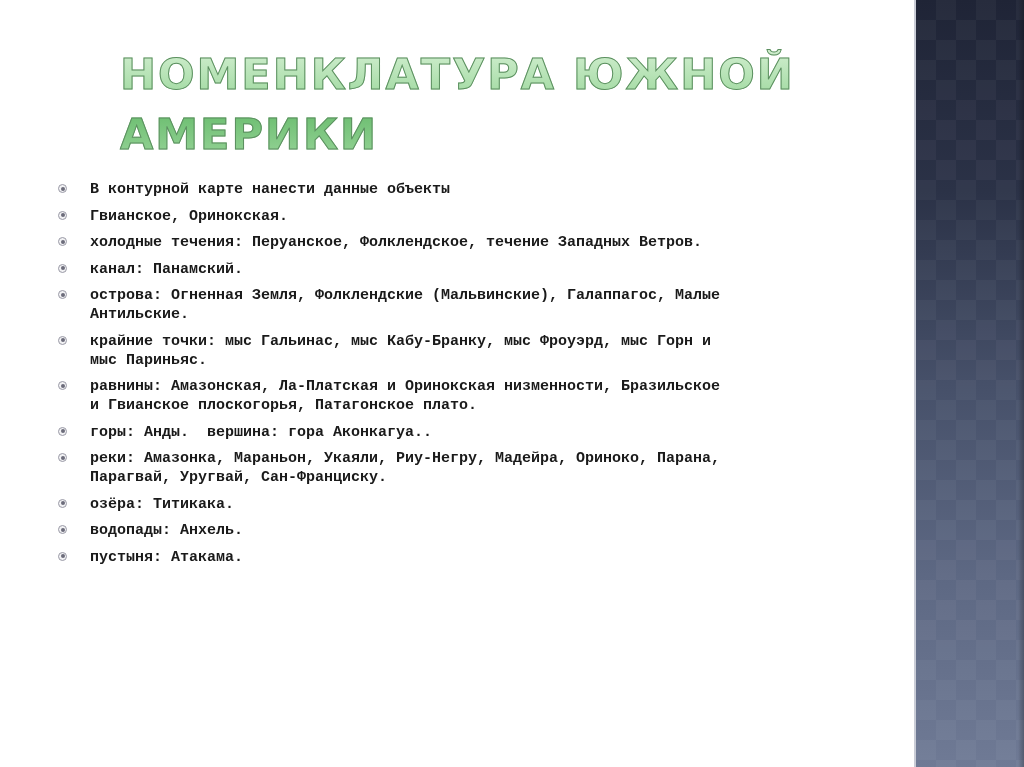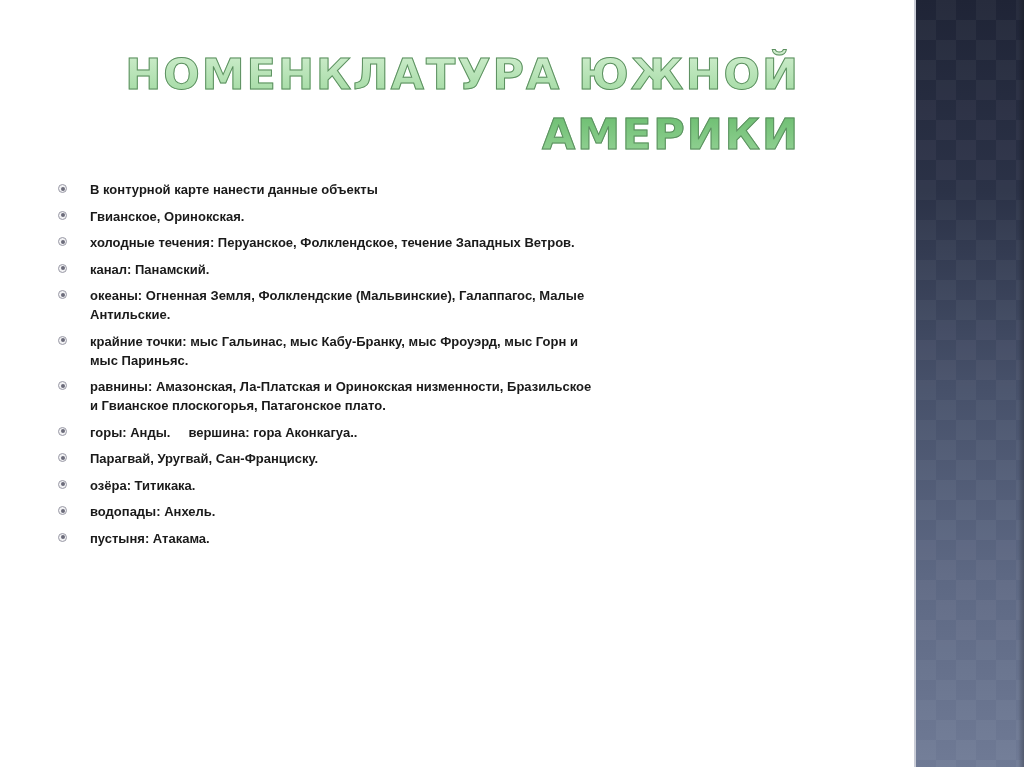--- a/index.html
+++ b/index.html
@@ -44,42 +44,42 @@
       top: 0;
       width: 6px;
       height: 100%;
       background: linear-gradient(to right, rgba(0,0,0,0), rgba(0,0,0,0.25));
     }
     .title {
       position: absolute;
       left: 120px;
       top: 44px;
       width: 680px;
-      text-align: right;
+      text-align: left;
       font-family: "DejaVu Sans", sans-serif;
       font-weight: bold;
       font-size: 43px;
       line-height: 60px;
       letter-spacing: 2px;
       color: #8fcf91;
       background: linear-gradient(to bottom, #d6f0d4 0%, #a6dca6 40%, #6fbf73 60%, #9ad69b 100%);
       -webkit-background-clip: text;
       background-clip: text;
       -webkit-text-fill-color: transparent;
       -webkit-text-stroke: 1px #5c8f60;
       text-transform: uppercase;
     }
     .content {
       position: absolute;
       left: 58px;
       top: 180px;
       width: 800px;
-      font-family: Liberation Sans, sans-serif;
+      font-family: Liberation Mono, monospace;
       font-weight: bold;
-      font-size: 13px;
+      font-size: 15px;
       color: #1a1a1a;
     }
     .content ul {
       list-style: none;
       margin: 0;
       padding: 0;
     }
     .item {
       position: relative;
       padding-left: 32px;
@@ -149,21 +149,21 @@
         <span class="line">холодные течения: Перуанское, Фолклендское, течение Западных Ветров.</span>
       </li>
 
       <li class="item">
         <span class="bullet"></span>
         <span class="line">канал: Панамский.</span>
       </li>
 
       <li class="item">
         <span class="bullet"></span>
-        <span class="line">океаны: Огненная Земля, Фолклендские (Мальвинские), Галаппагос, Малые</span>
+        <span class="line">острова: Огненная Земля, Фолклендские (Мальвинские), Галаппагос, Малые</span>
         <span class="line">Антильские.</span>
       </li>
 
       <li class="item">
         <span class="bullet"></span>
         <span class="line">крайние точки: мыс Гальинас, мыс Кабу-Бранку, мыс Фроуэрд, мыс Горн и</span>
         <span class="line">мыс Париньяс.</span>
       </li>
 
       <li class="item">
@@ -172,20 +172,21 @@
         <span class="line">и Гвианское плоскогорья, Патагонское плато.</span>
       </li>
 
       <li class="item">
         <span class="bullet"></span>
         <span class="line"><span>горы: Анды.</span><span class="spacer-tab tab-peak"></span><span>вершина: гора Аконкагуа..</span></span>
       </li>
 
       <li class="item">
         <span class="bullet"></span>
+        <span class="line">реки: Амазонка, Мараньон, Укаяли, Риу-Негру, Мадейра, Ориноко, Парана,</span>
         <span class="line">Парагвай, Уругвай, Сан-Франциску.</span>
       </li>
 
       <li class="item">
         <span class="bullet"></span>
         <span class="line">озёра: Титикака.</span>
       </li>
 
       <li class="item">
         <span class="bullet"></span>

